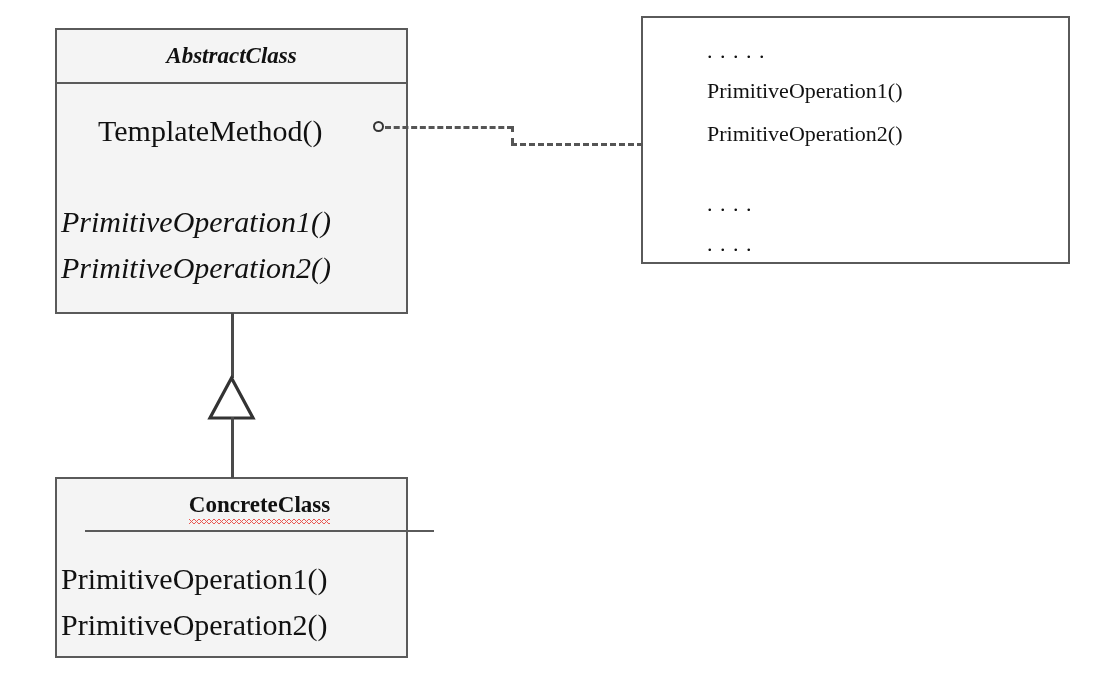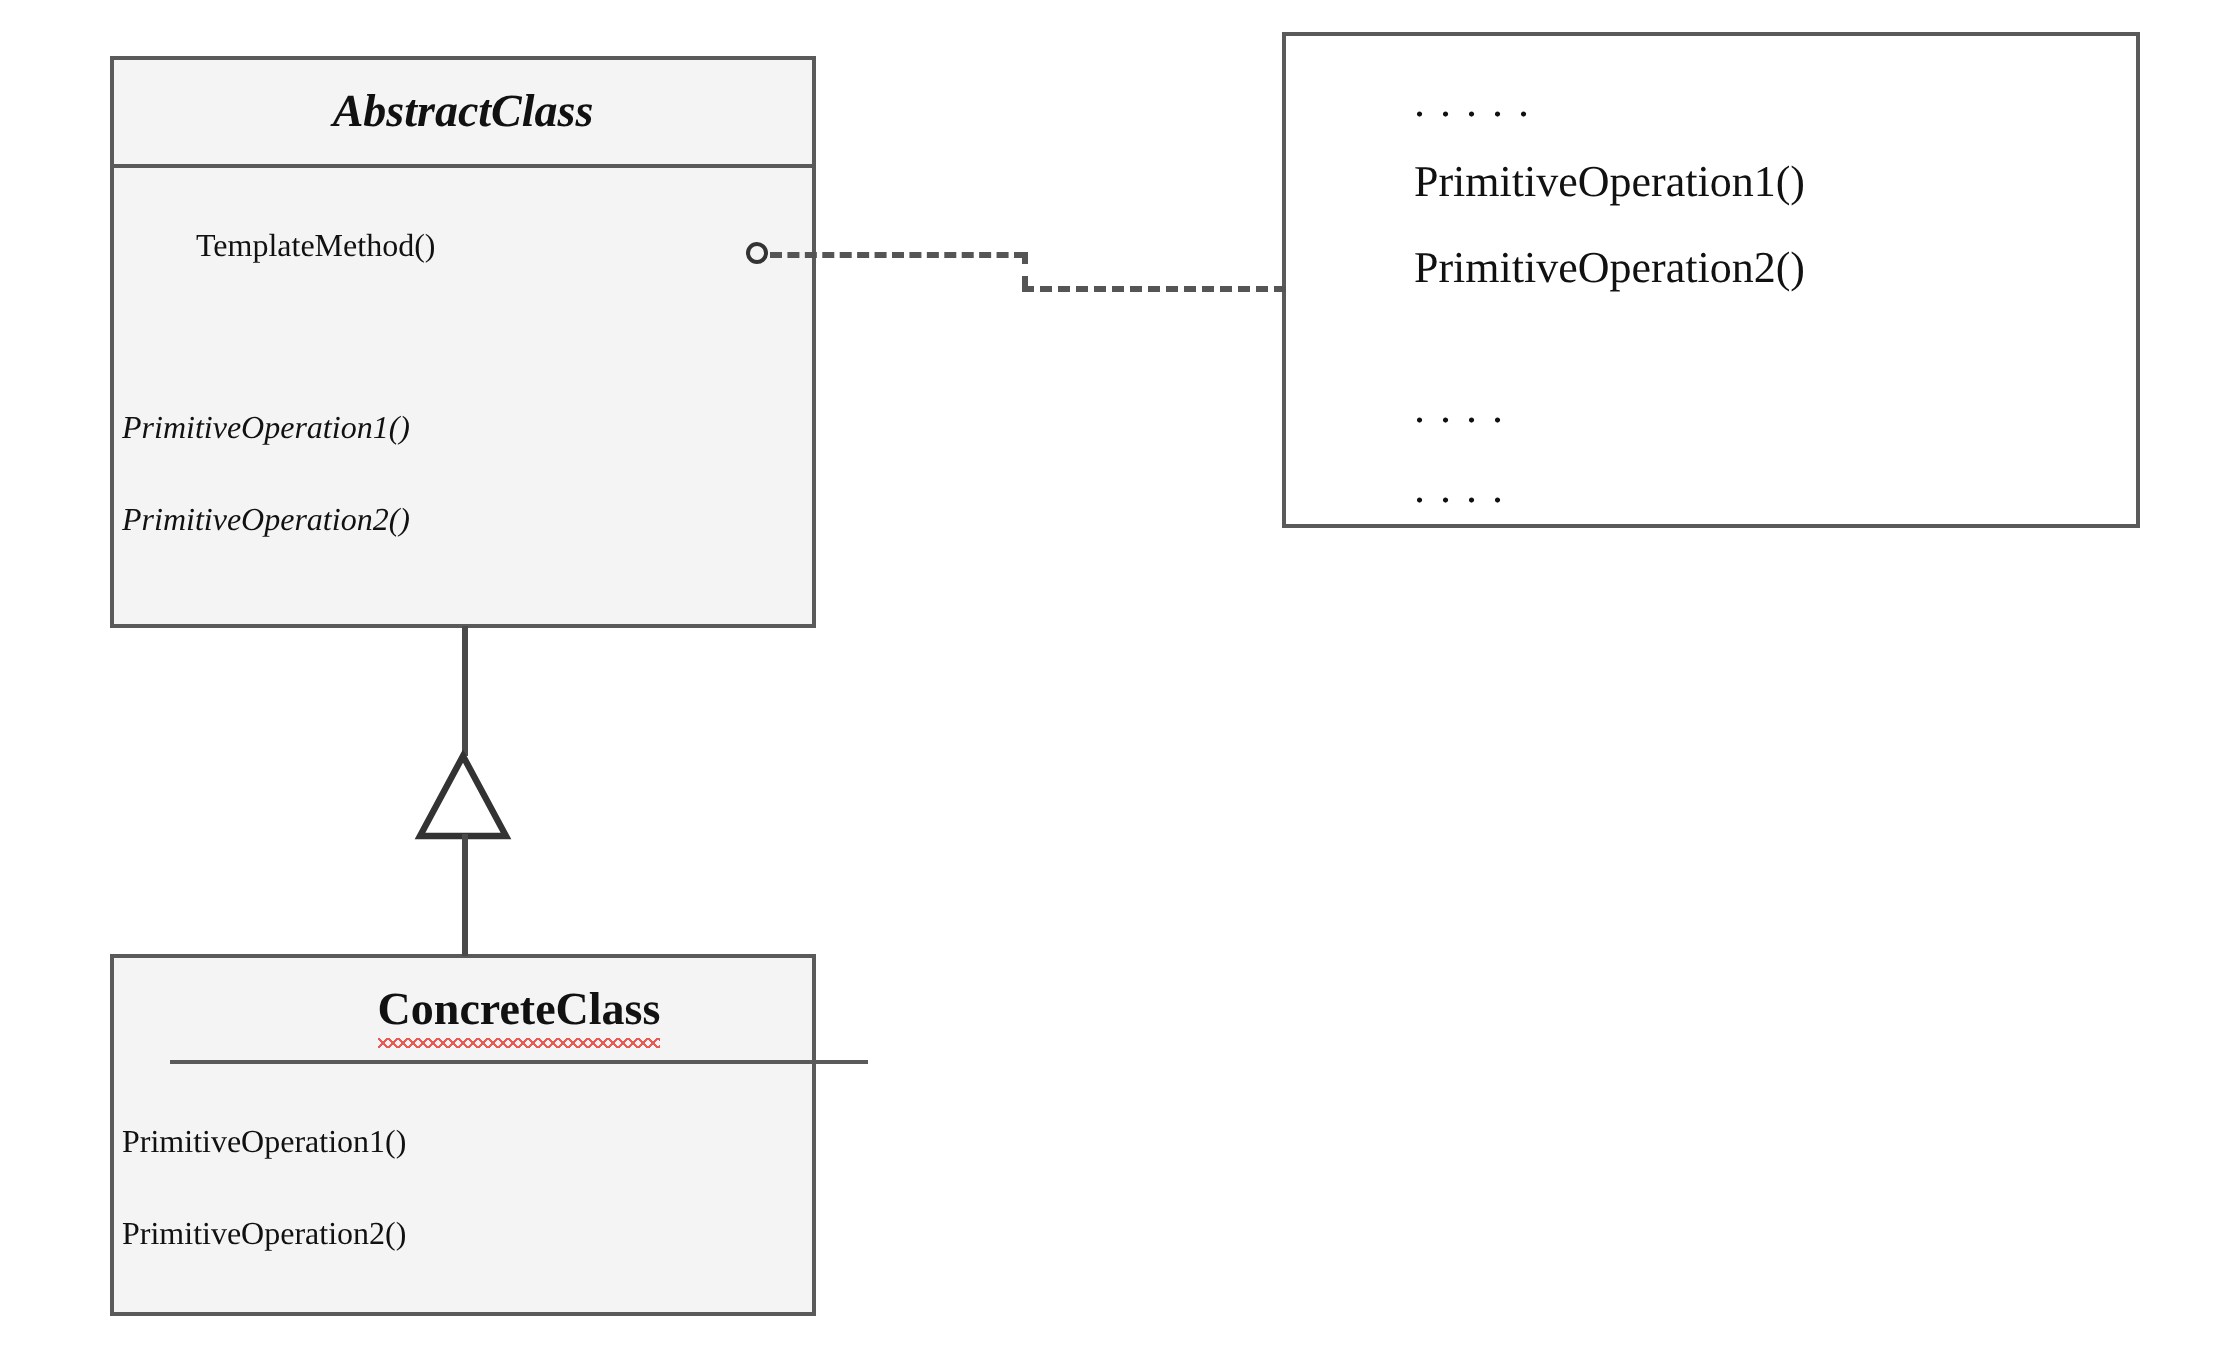--- a/index.html
+++ b/index.html
@@ -59,21 +59,21 @@
     background-size: 5px 5px;
     background-repeat: repeat-x;
     opacity: 0.85;
   }
 
   
   .member {
     position: absolute;
     white-space: nowrap;
     color: #111111;
-    font-size: 16px;
+    font-size: 30px;
     line-height: 1;
   }
   .member.italic { font-style: italic; }
 
   
   .uml-note {
     position: absolute;
     box-sizing: border-box;
     background: #ffffff;
     border: 2px solid #5a5a5a;

